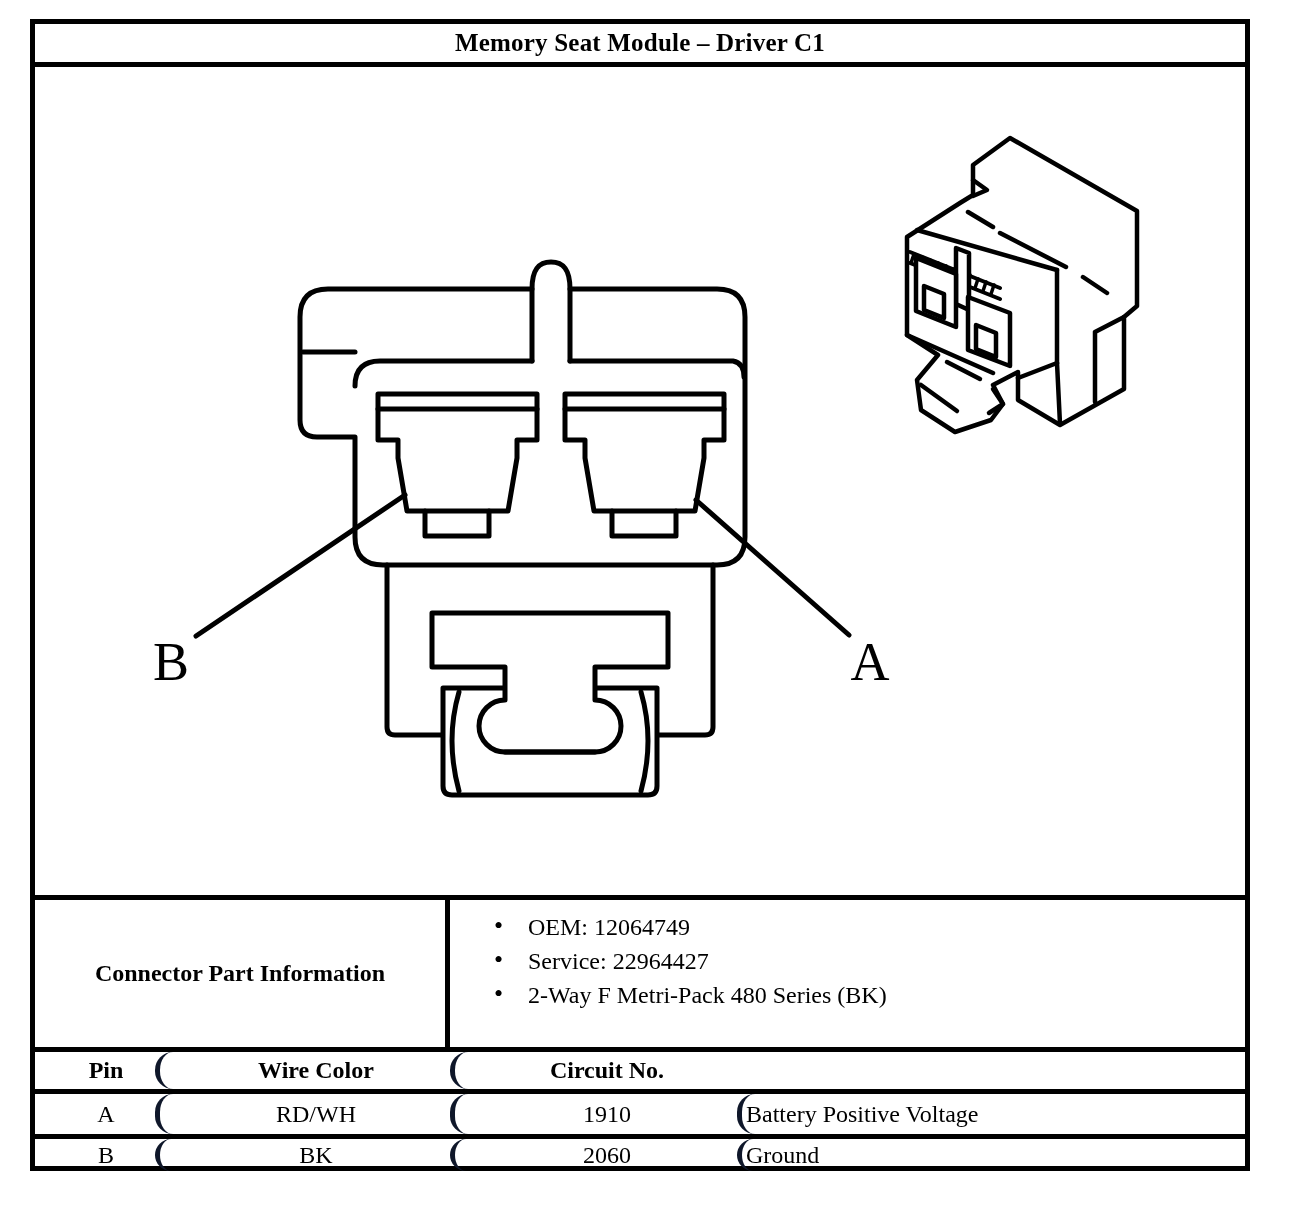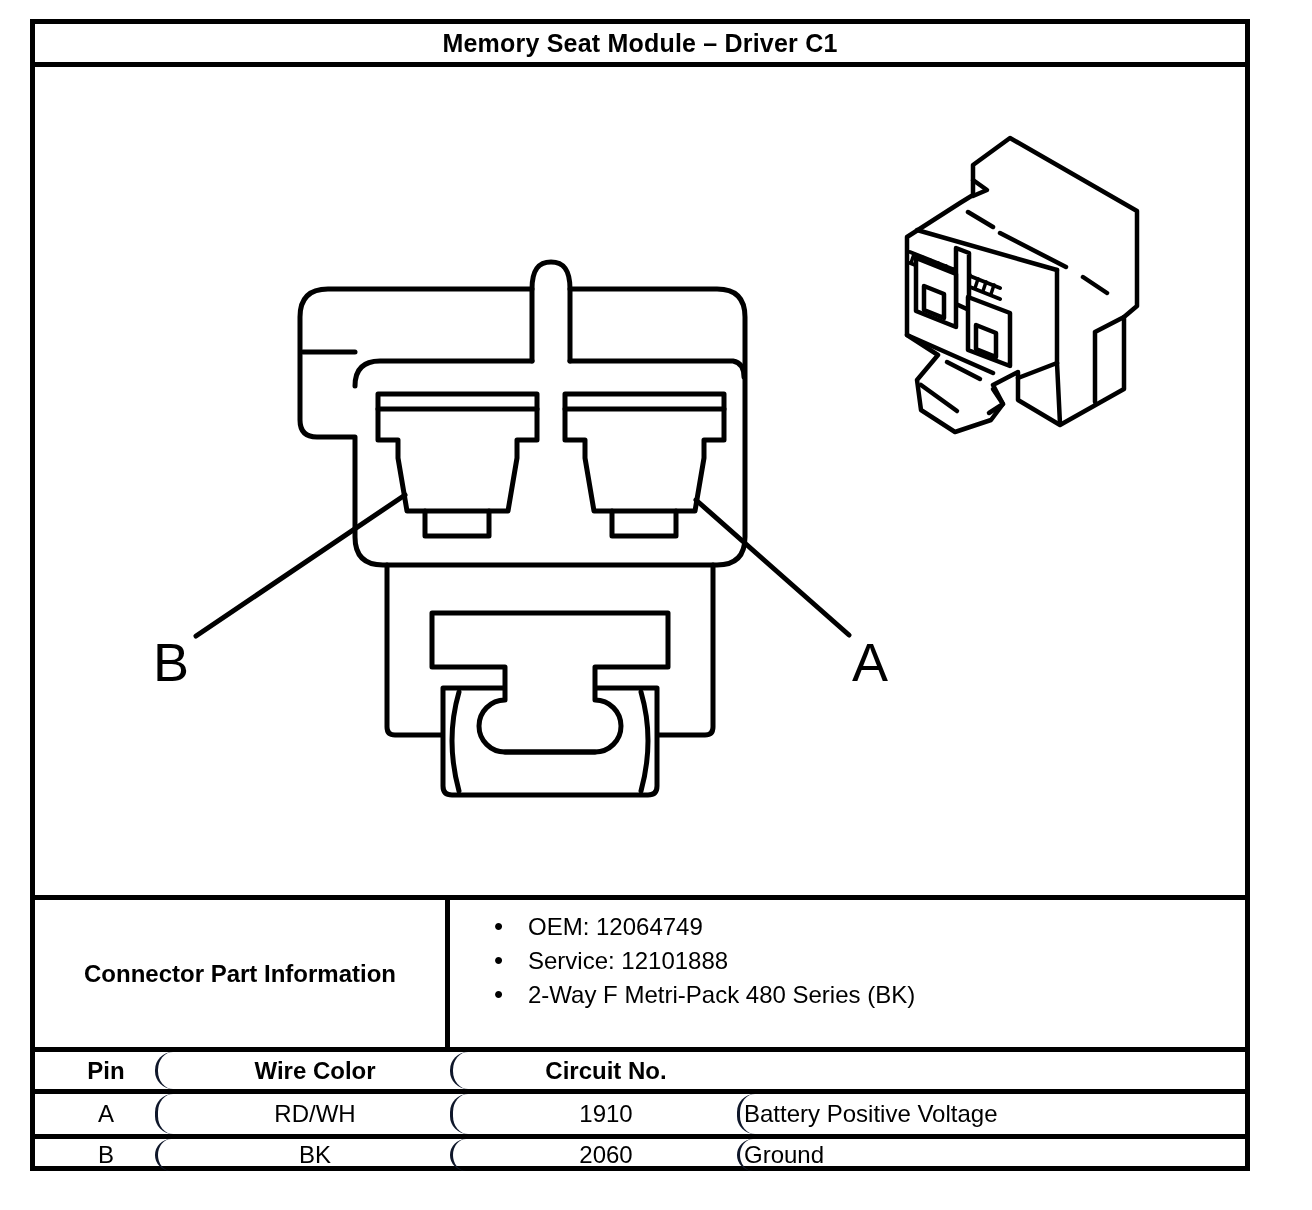--- a/index.html
+++ b/index.html
@@ -1,17 +1,17 @@
 <!DOCTYPE html>
 <html><head>
 <meta charset="utf-8">
 <style>
   html,body{margin:0;padding:0;background:#ffffff;}
   .canvas{position:relative;width:1300px;height:1210px;background:#ffffff;
-          font-family:Liberation Sans, sans-serif;color:#000;}
+          font-family:Liberation Serif, serif;color:#000;}
   .frame{position:absolute;left:30px;top:19px;width:1220px;height:1152px;
          border:5px solid #000;box-sizing:border-box;background:#fff;}
   
   .title-row{height:38px;border-bottom:5px solid #000;display:flex;
              align-items:center;justify-content:center;}
   .title-row .t{font-size:25px;font-weight:bold;letter-spacing:.2px;}
   
   .diagram-area{position:relative;height:828px;overflow:hidden;}
   .diagram-area svg{position:absolute;left:0;top:0;}
   .pin-letter{position:absolute;font-size:54px;line-height:54px;transform:translateX(-50%);}
@@ -22,21 +22,21 @@
   .info-left .h{font-size:24px;font-weight:bold;}
   .info-right{flex:1;padding:11px 0 0 44px;}
   .bullet-row{display:flex;align-items:flex-start;height:34px;}
   .bullet-row .dot{width:20px;font-size:26px;line-height:30px;flex:none;}
   .bullet-row .txt{margin-left:14px;font-size:24px;line-height:32px;white-space:nowrap;}
   
   .pin-table{border-top:5px solid #000;}
   .tr{display:grid;grid-template-columns:120px 295px 287px 1fr;}
   .tr > div{box-sizing:border-box;display:flex;align-items:center;justify-content:center;
             font-size:24px;overflow:hidden;padding-left:22px;}
-  .tr > div + div{border-left:3px solid #0f172a;border-radius:18px;}
+  .tr > div + div{border-left:5px solid #0f172a;border-radius:18px;}
   .tr.head{height:37px;border-bottom:5px solid #000;}
   .tr.head > div{font-weight:bold;}
   .tr.r1{height:40px;border-bottom:5px solid #000;}
   .tr.r1 > div, .tr.r2 > div{font-weight:normal;}
   .tr.r2{height:32px;}
   .tr .fn{justify-content:flex-start;padding-left:4px;}
 </style>
 </head>
 <body>
 
@@ -130,21 +130,21 @@
       <div class="info-left">
         <div class="h">Connector Part Information</div>
       </div>
       <div class="info-right">
         <div class="bullet-row">
           <span class="dot">•</span>
           <span class="txt">OEM: 12064749</span>
         </div>
         <div class="bullet-row">
           <span class="dot">•</span>
-          <span class="txt">Service: 12101888</span>
+          <span class="txt">Service: 22964427</span>
         </div>
         <div class="bullet-row">
           <span class="dot">•</span>
           <span class="txt">2-Way F Metri-Pack 480 Series (BK)</span>
         </div>
       </div>
     </div>
 
     <div class="pin-table">
       <div class="tr head">

